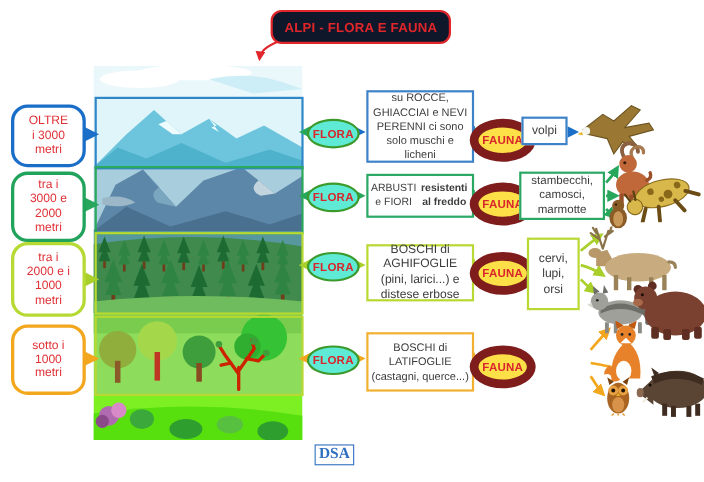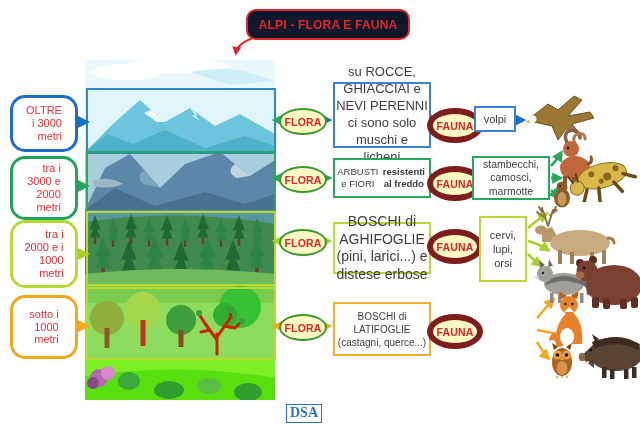--- a/index.html
+++ b/index.html
@@ -6,46 +6,46 @@
   .canvas{position:relative;width:640px;height:438px;background:#ffffff;overflow:hidden;
           font-family:"Liberation Sans",sans-serif;}
   .abs{position:absolute;}
   .preline{white-space:pre-line;}
   
   .title-box{left:246px;top:9px;width:160px;height:27px;border:2.5px solid #e0262a;border-radius:10px;
     background:#0f172a;display:flex;align-items:center;justify-content:center;z-index:8;}
   .title-box span{color:#e0262a;font-weight:bold;font-size:12px;letter-spacing:.2px;}
   
   .alt{width:62px;border:3px solid;border-radius:15px;background:#fff;display:flex;align-items:center;
-    justify-content:center;text-align:right;color:#e03136;font-size:11px;line-height:1.18;z-index:7;}
+    justify-content:center;text-align:center;color:#e03136;font-size:11px;line-height:1.18;z-index:7;}
   .alt1{left:10px;top:95px;height:51px;border-color:#1a6ec8;}
   .alt2{left:10px;top:156px;height:58px;border-color:#21a35c;}
   .alt3{left:10px;top:220px;height:62px;border-color:#b6da33;}
   .alt4{left:10px;top:295px;height:58px;border-color:#f2a71f;}
   
   .mountain{left:85px;top:60px;width:190px;height:340px;z-index:1;}
   .zone{border:2px solid;z-index:3;pointer-events:none;}
   .z1{left:86px;top:88px;width:186px;height:62px;border-color:#3087c8;}
   .z2{left:86px;top:151px;width:186px;height:58px;border-color:#2aa85c;}
   .z3{left:86px;top:211px;width:186px;height:71px;border-color:#b8d832;}
   .z4{left:86px;top:287px;width:186px;height:69px;border-color:#b8d832;}
   
   .oval{width:44px;height:23px;border-radius:50%;display:flex;align-items:center;justify-content:center;
     font-weight:bold;font-size:10.5px;color:#d9262c;z-index:6;letter-spacing:.2px;}
-  .flora{left:279px;background:#fef9c3;border:2px solid #3c9a2c;}
-  .fauna{left:427px;background:#fef9c3;border:6px solid #7f1d1d;}
+  .flora{left:279px;background:#5eead4;border:2px solid #3c9a2c;}
+  .fauna{left:427px;background:#fde047;border:8px solid #7f1d1d;}
   .r1o{top:108px;} .r2o{top:166px;} .r3o{top:229px;} .r4o{top:314px;}
   
   .box{background:#fff;border:2px solid;display:flex;align-items:center;justify-content:center;
     text-align:center;color:#3c3c3c;z-index:6;padding:1px;box-sizing:border-box;}
-  .desc1{left:333px;top:82px;width:98px;height:66px;border-color:#3e83c8;font-size:13px;line-height:1.3;}
+  .desc1{left:333px;top:82px;width:98px;height:66px;border-color:#3e83c8;font-size:10px;line-height:1.3;}
   .desc2{left:333px;top:158px;width:98px;height:40px;border-color:#2aa863;font-size:9.5px;line-height:1.25;
     flex-direction:row;}
   .desc2 .b{font-weight:bold;}
-  .desc3{left:333px;top:222px;width:98px;height:52px;border-color:#b8d832;font-size:14px;line-height:1.25;}
+  .desc3{left:333px;top:222px;width:98px;height:52px;border-color:#b8d832;font-size:11px;line-height:1.25;}
   .desc4{left:333px;top:302px;width:98px;height:54px;border-color:#f2b030;font-size:10px;line-height:1.3;}
   .names1{left:474px;top:106px;width:42px;height:26px;border-color:#3e83c8;font-size:11px;}
   .names2{left:472px;top:156px;width:78px;height:44px;border-color:#2aa863;font-size:10.5px;line-height:1.25;}
   .names3{left:479px;top:216px;width:48px;height:66px;border-color:#b8d832;font-size:11px;line-height:1.3;}
   .names4{left:474px;top:311px;width:62px;height:50px;border-color:#f2a71f;border-radius:10px;
     font-size:10.5px;line-height:1.25;}
   
   .overlay{left:0;top:0;z-index:5;pointer-events:none;}
   
   .footer{left:286px;top:404px;display:flex;align-items:center;gap:22px;z-index:7;

